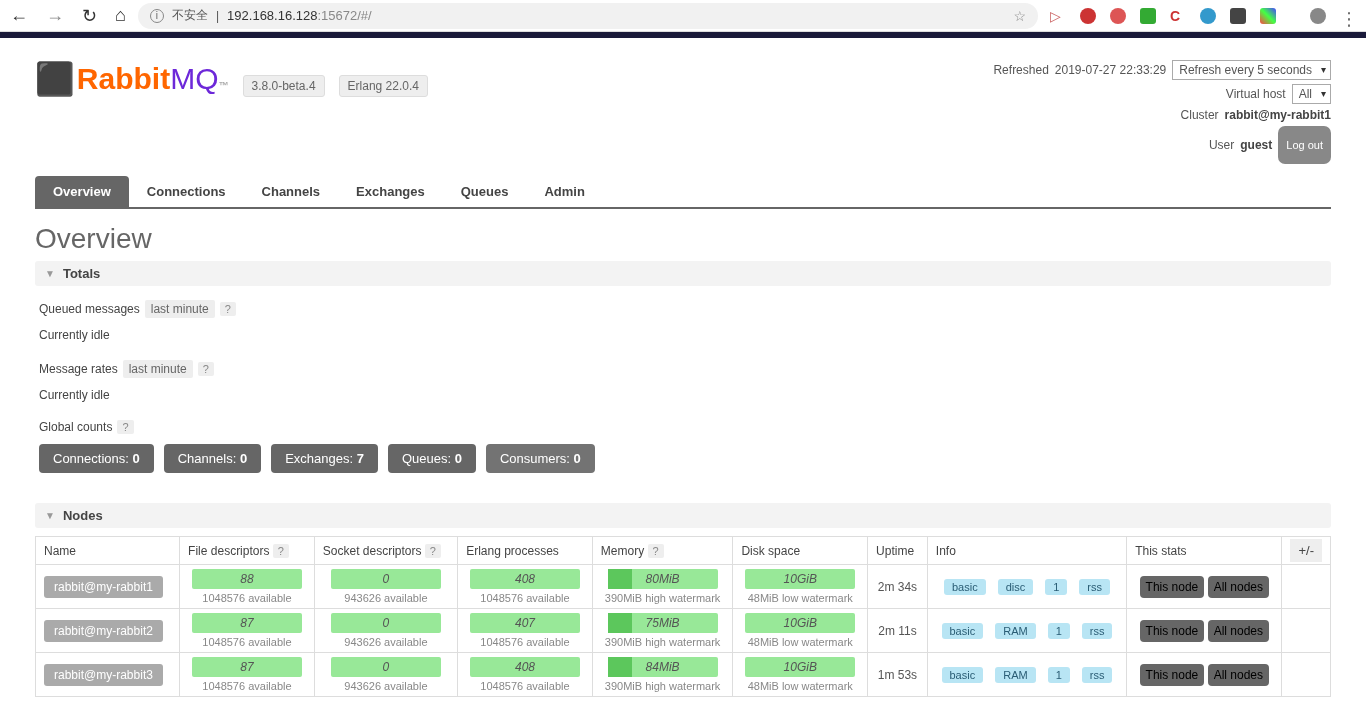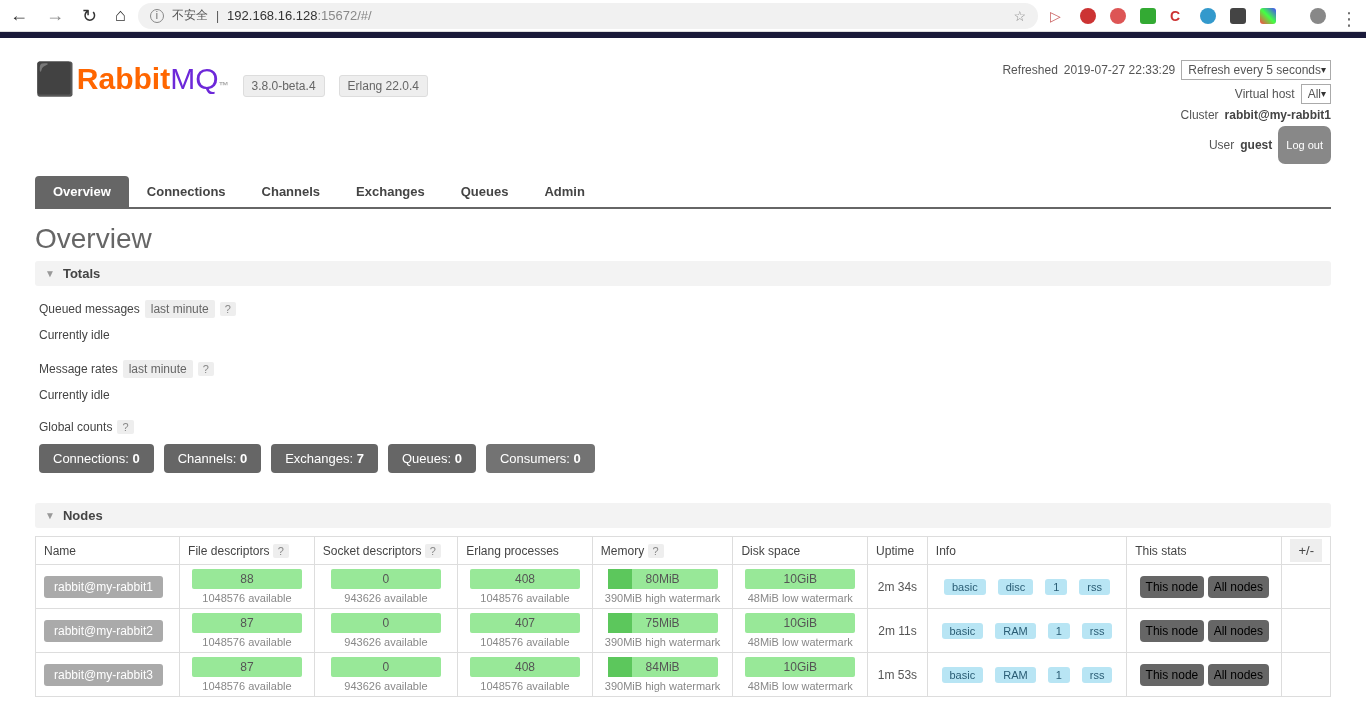--- a/index.html
+++ b/index.html
@@ -26,21 +26,21 @@
 .logo-area { display: flex; align-items: baseline; gap: 14px; flex-wrap: wrap;}
 .logo { display: flex; align-items: center; }
 .logo-icon { color: #f60; font-size: 32px; font-weight: bold; margin-right: 2px;}
 .logo-text { font-size: 30px; font-weight: bold; }
 .logo-text .r { color: #f60; }
 .logo-text .mq { color: #6d28d9; font-weight: normal; }
 .ver-tag { background: #eee; color: #666; padding: 3px 8px; border-radius: 3px; font-size: 12px; border:1px solid #ddd;}
 
 .header-right { margin-left: auto; text-align: right; font-size: 12px; display:flex; flex-direction:column; gap:4px; align-items:flex-end; }
 .header-right .row { display:flex; align-items:center; gap:6px; }
-.select-box { border: 1px solid #aaa; padding: 2px 9px 2px 6px; background: #fff; position:relative; font-size:12px;}
+.select-box { border: 1px solid #aaa; padding: 2px 18px 2px 6px; background: #fff; position:relative; font-size:12px;}
 .select-box::after { content:"▾"; position:absolute; right:4px; top:3px; font-size:10px; color:#333;}
 .btn-gray { background: #888; color: #fff; padding: 13px 8px; border: none; border-radius: 7px; font-size: 11px; cursor:pointer; }
 
 .tabs { display: flex; margin-top: 12px; border-bottom: 2px solid #666; }
 .tab { padding: 8px 18px; color: #444; font-weight: bold; cursor: pointer; font-size:13px; }
 .tab.sel { background: #666; color: #fff; border-radius: 4px 4px 0 0; }
 
 h1.page-title { font-size: 28px; color: #666; font-weight: normal; margin: 14px 0 6px 0; }
 
 .section-hdr { background: #f3f3f3; padding: 5px 10px; display:flex; align-items:center; gap:8px; cursor:pointer; border-radius:3px;}
@@ -57,21 +57,21 @@
 .count-box.light { background:#737373; }
 
 table.nodes { width: 100%; border-collapse: collapse; font-size:12px; margin-top:8px;}
 table.nodes th { text-align:left; padding:6px 8px; color:#444; font-weight:normal; border:1px solid #ddd;}
 table.nodes td { padding:4px 8px; border:1px solid #ddd; text-align:center; vertical-align:middle;}
 table.nodes td.left { text-align:left; }
 .plusminus { background:#eee; padding:4px 8px; font-size:13px; cursor:pointer;}
 .node-name { background:#aaa; color:#fff; padding:4px 10px; border-radius:3px; display:inline-block; cursor:pointer;}
 .bar-green { background: #98e898; padding:3px 0; border-radius:2px; display:block; margin:0 auto; position:relative;}
 .bar-green .used { background:#5cc75c; position:absolute; left:0; top:0; bottom:0;}
-.bar-green .val { position:relative; z-index:1;}
+.bar-green .val { position:relative; z-index:1;font-style:italic;}
 .sub-text { color:#888; font-size:11px; margin-top:3px;}
 .info-tags { display:flex; gap:12px; justify-content:center;}
 .info-tag { background:#b8e5f4; color:#2a5d75; padding:2px 8px; border-radius:3px; font-size:11px; cursor:pointer;}
 .btn-dark { background:#666; color:#000000; padding:4px 6px; border-radius:4px; border:none; font-size:12px; cursor:pointer;}
 </style>
 </head>
 <body>
 
 <div class="browser-bar">
   <div class="nav-icons">

